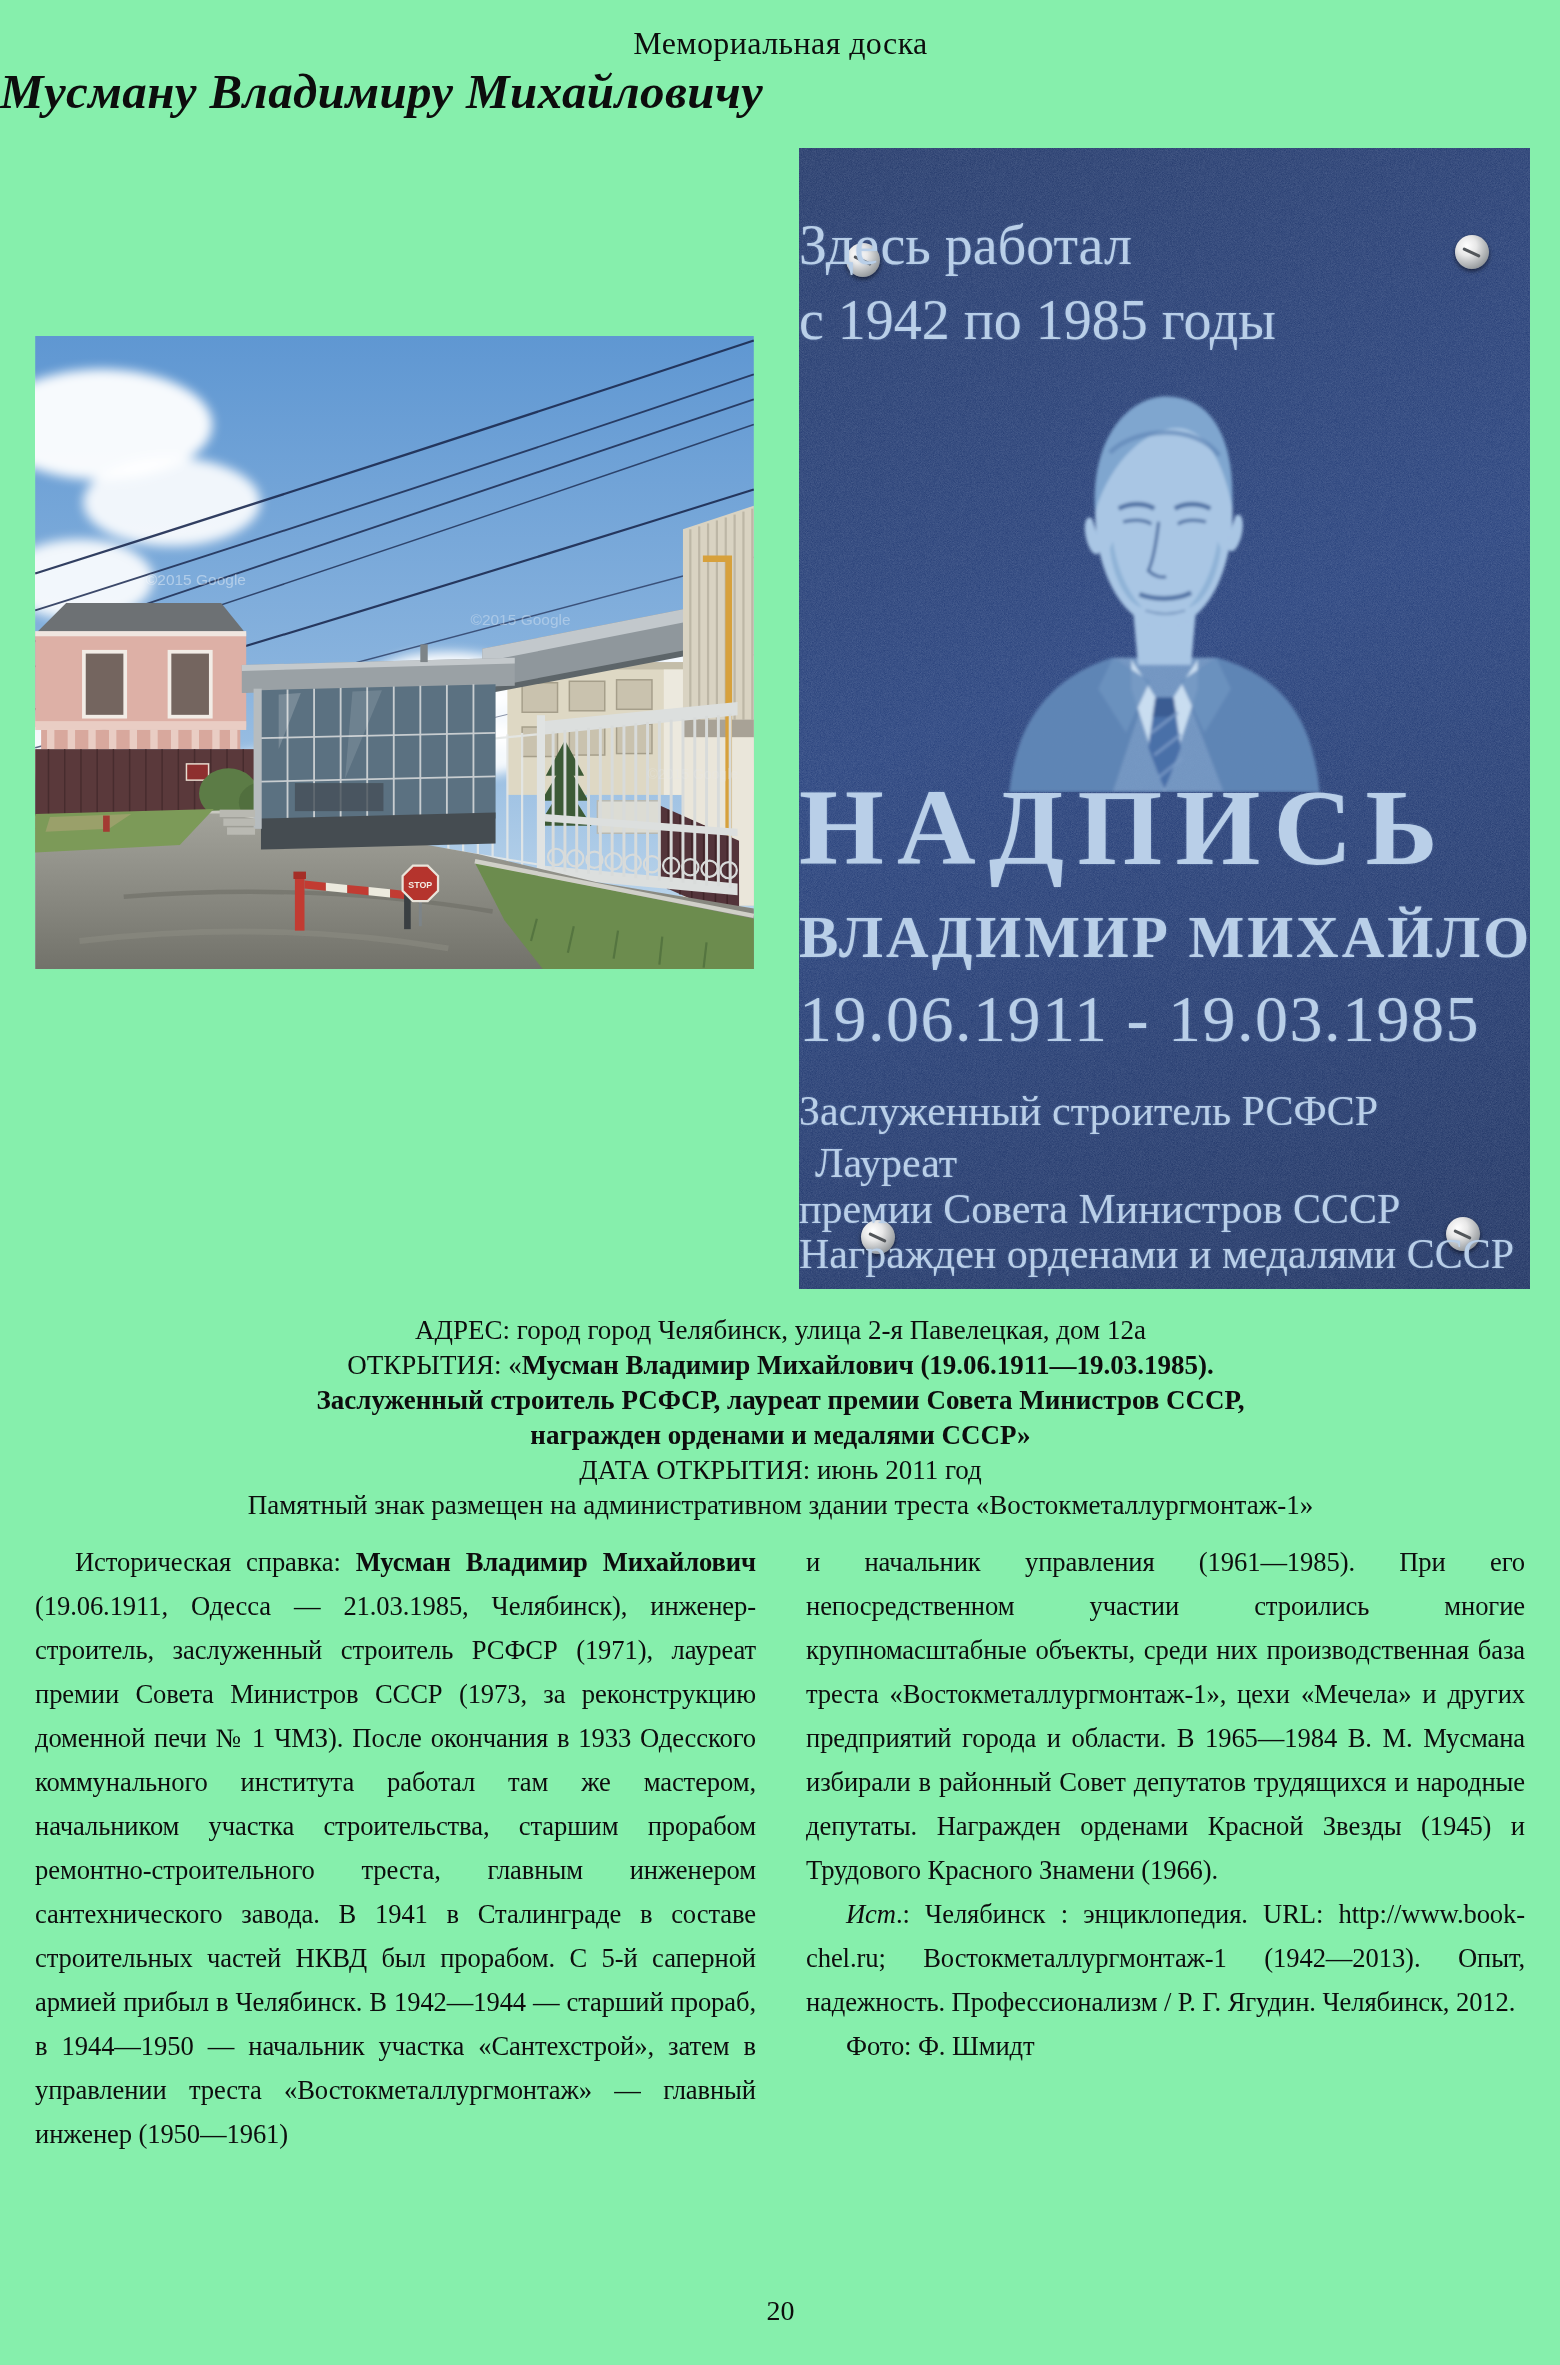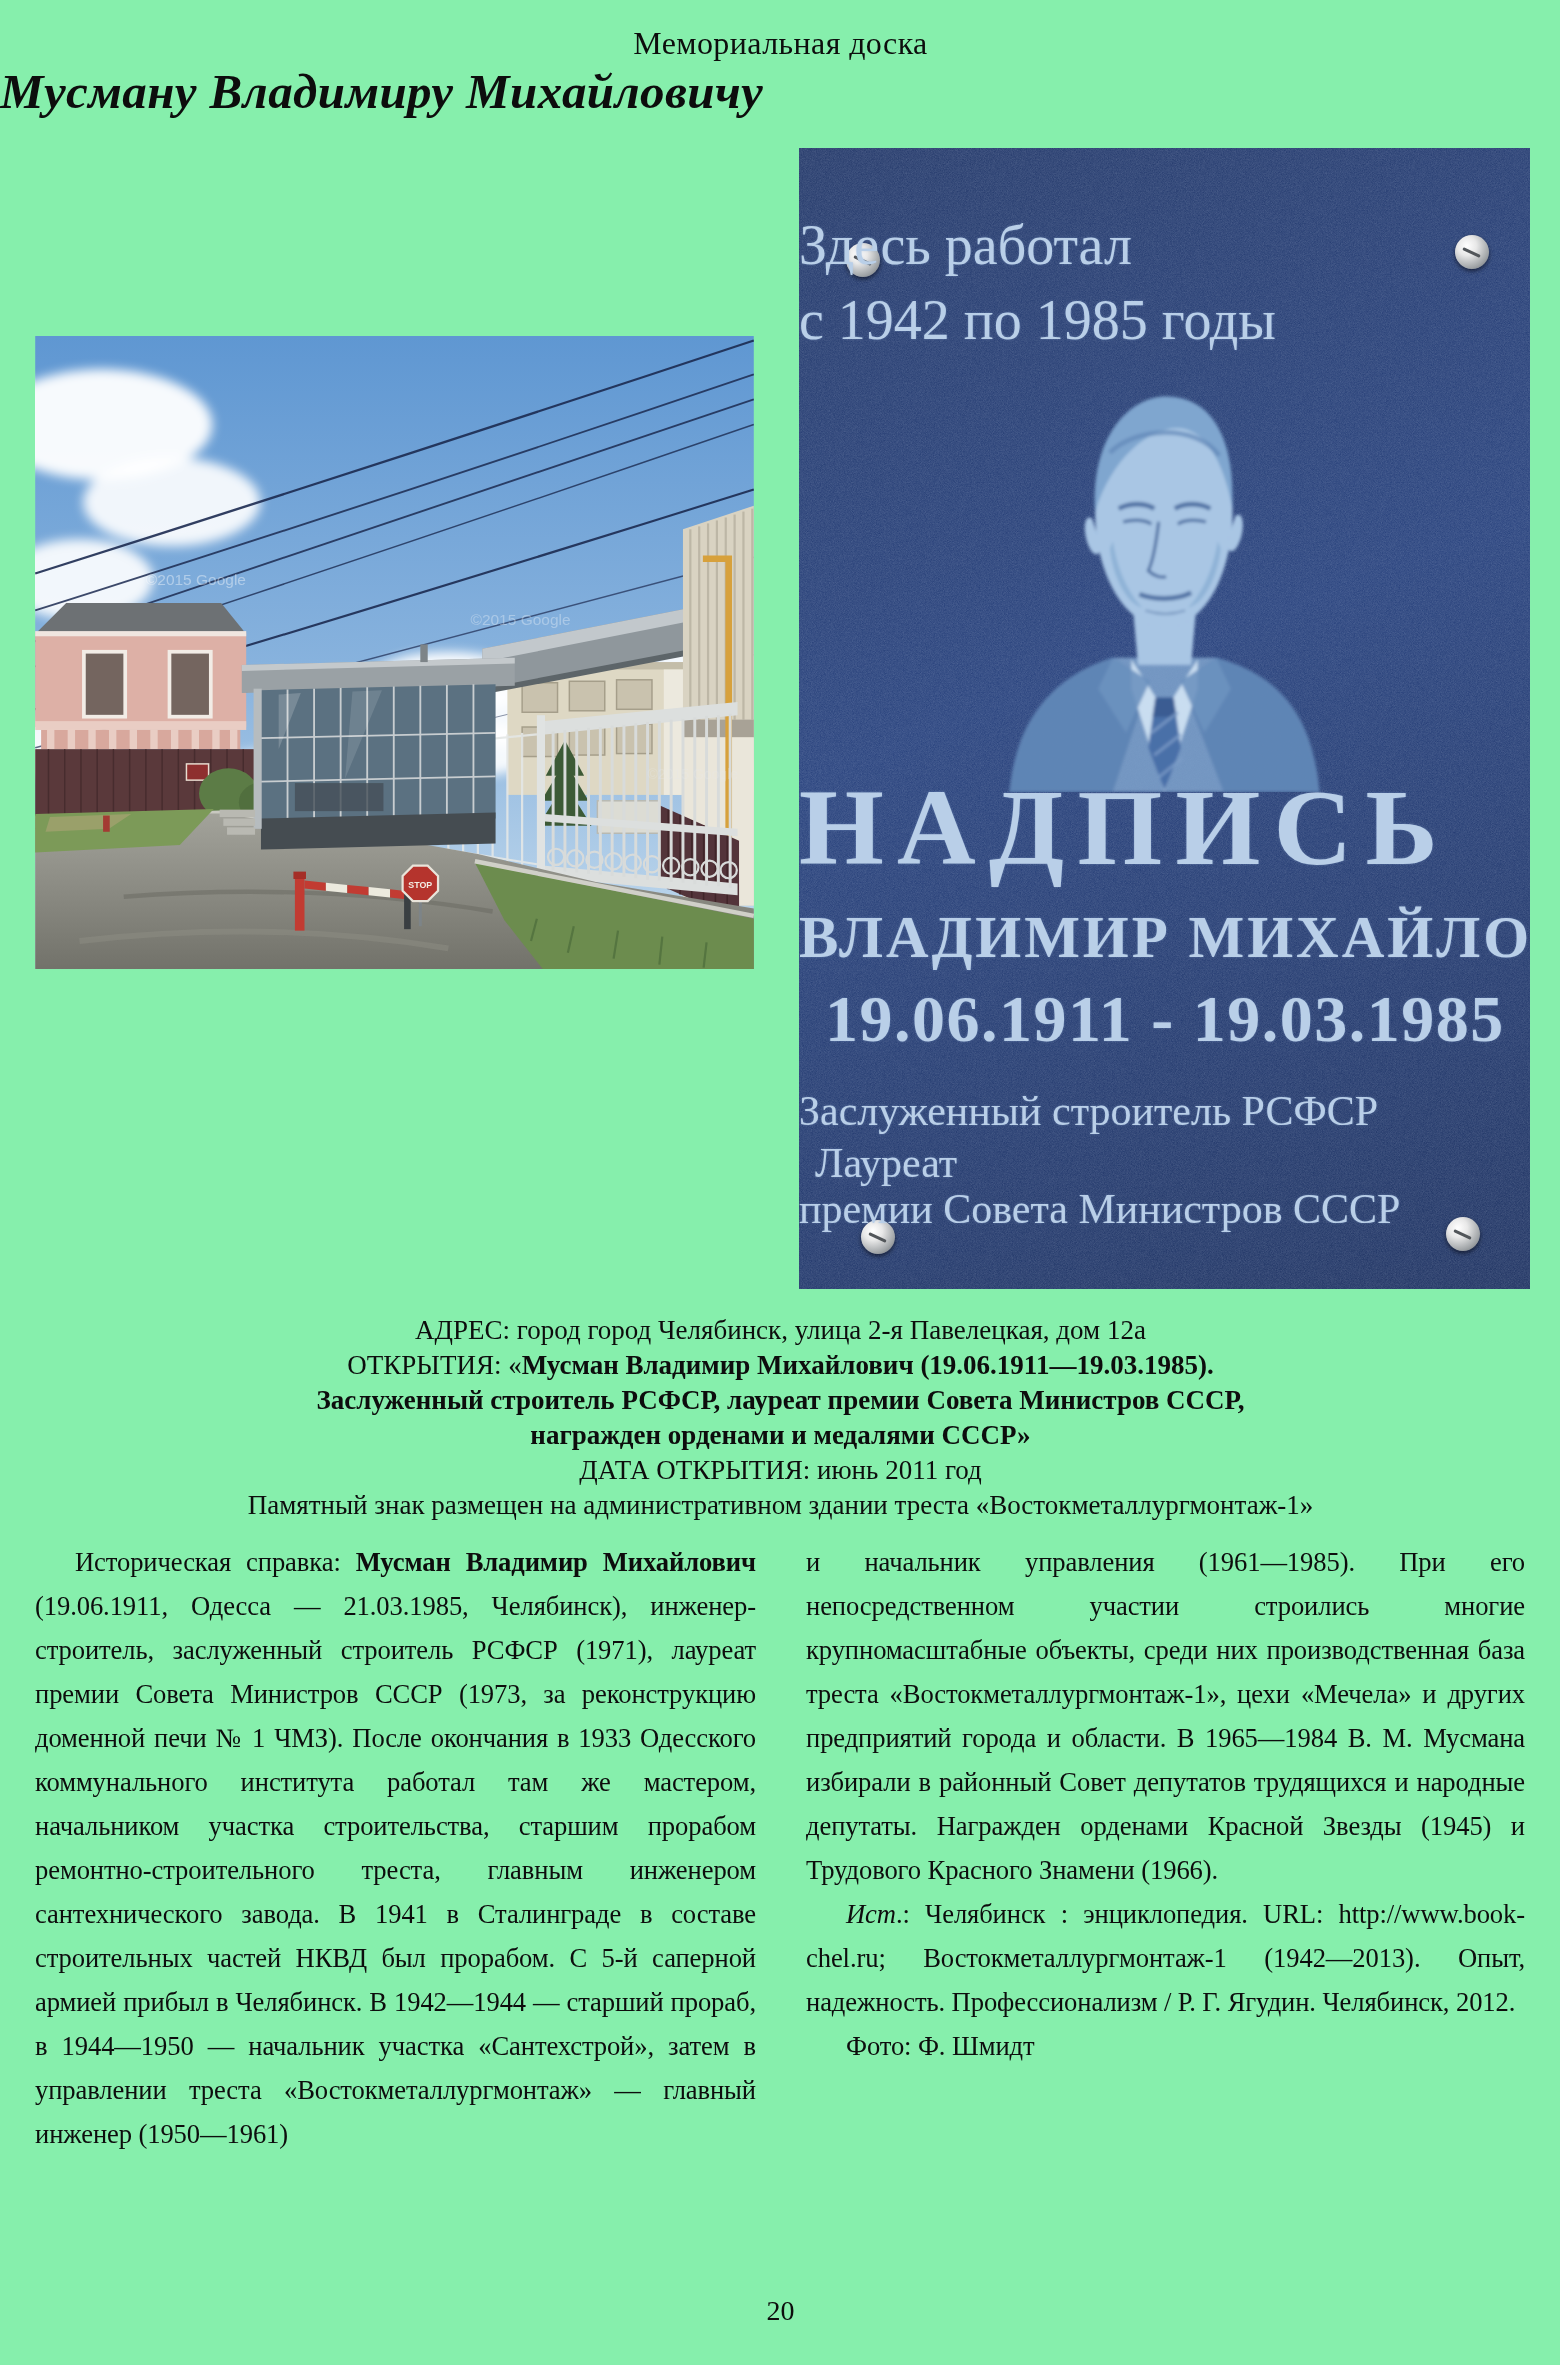--- a/index.html
+++ b/index.html
@@ -31,21 +31,21 @@
   .plaque .grain { position:absolute; left:0; top:0; width:100%; height:100%; }
   .pl-text {
     position:absolute; left:0; width:100%; 
     color:#b9cfe8; text-shadow:0 0 2.2px rgba(150,180,220,.45);
     white-space:nowrap;
   }
   .pl-work1 { top:65px;  font-size:56px; }
   .pl-work2 { top:140px; font-size:56px; }
   .pl-surname { top:617px; font-size:109px; font-weight:bold; letter-spacing:13.3px; }
   .pl-name    { top:755px; font-size:59px; font-weight:bold; letter-spacing:3px; }
-  .pl-dates   { top:833px; font-size:66px; font-weight:bold; letter-spacing:1.5px;padding-left:26px; }
+  .pl-dates   { top:833px; font-size:66px; font-weight:normal; letter-spacing:1.5px; }
   .pl-h1 { top:939px; font-size:42px; }
   .pl-h2 { top:991px; font-size:42px;padding-left:16px; }
   .pl-h3 { top:1037px; font-size:42px; }
   .pl-h4 { top:1082px; font-size:42px; }
   .screw {
     position:absolute; width:34px; height:34px; border-radius:50%;
     background:radial-gradient(circle at 35% 32%, #ffffff 0%, #e8e8e8 30%, #9fa3a6 70%, #5c6063 100%);
     box-shadow:0 2.2px 4.4px rgba(0,0,10,.55);
   }
   .screw::after {
@@ -428,20 +428,21 @@
     <div class="screw" style="left:647px; top:1069px;"></div>
 
     <div class="pl-text pl-work1">Здесь работал</div>
     <div class="pl-text pl-work2">с 1942 по 1985 годы</div>
     <div class="pl-text pl-surname">НАДПИСЬ</div>
     <div class="pl-text pl-name">ВЛАДИМИР МИХАЙЛОВИЧ</div>
     <div class="pl-text pl-dates">19.06.1911 - 19.03.1985</div>
     <div class="pl-text pl-h1">Заслуженный строитель РСФСР</div>
     <div class="pl-text pl-h2">Лауреат</div>
     <div class="pl-text pl-h3">премии Совета Министров СССР</div>
+    <div class="pl-text pl-h4">Награжден орденами и медалями СССР</div>
   </div>
 
   <div class="details">
     <div>АДРЕС: город город Челябинск, улица 2-я Павелецкая, дом 12а</div>
     <div><span>ОТКРЫТИЯ: «</span><b>Мусман Владимир Михайлович (19.06.1911—19.03.1985).</b></div>
     <div><b>Заслуженный строитель РСФСР, лауреат премии Совета Министров СССР,</b></div>
     <div><b>награжден орденами и медалями СССР»</b></div>
     <div>ДАТА ОТКРЫТИЯ: июнь 2011 год</div>
     <div>Памятный знак размещен на административном здании треста «Востокметаллургмонтаж-1»</div>
   </div>

